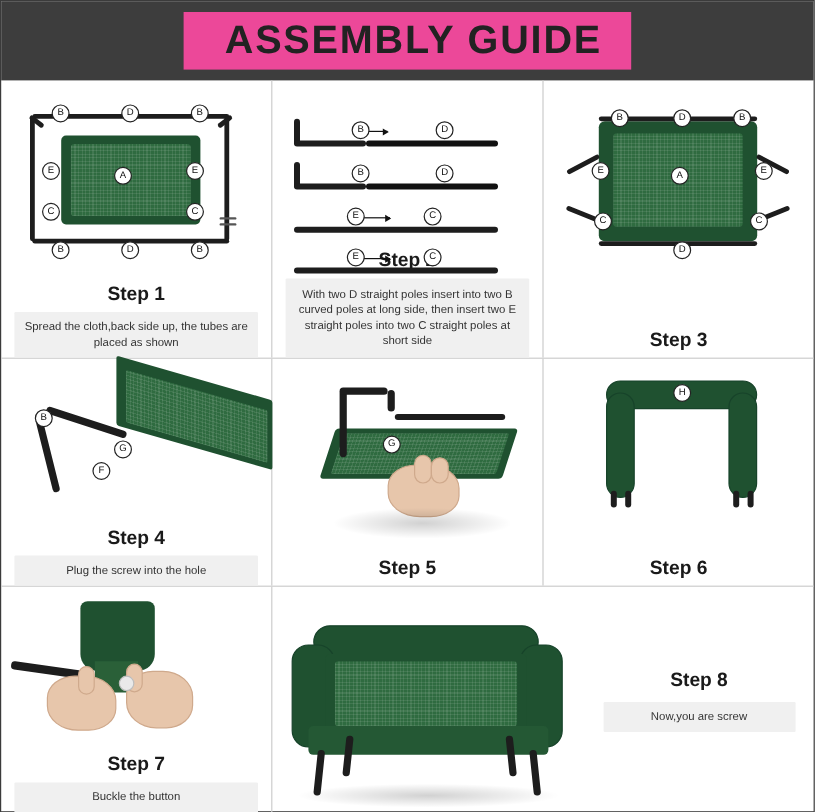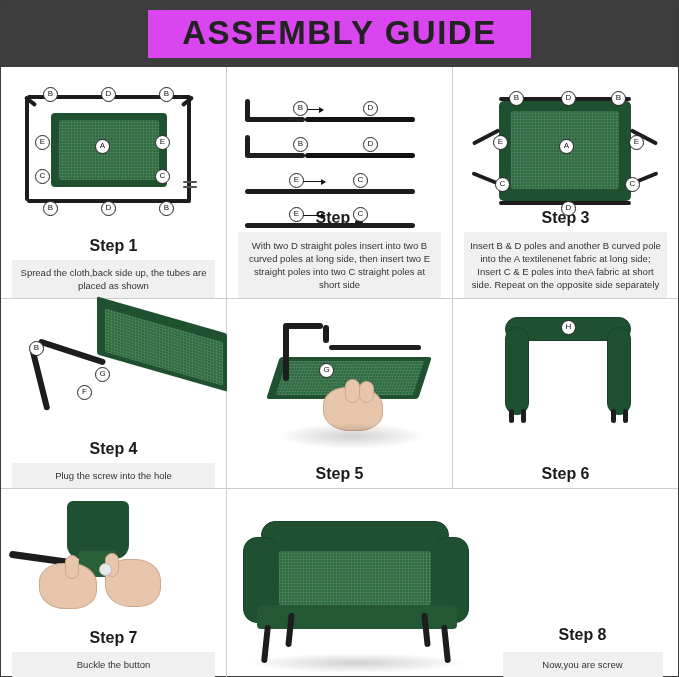--- a/index.html
+++ b/index.html
@@ -26,22 +26,22 @@
   
   .header {
     position: relative;
     height: 66px;
     background: #3d3d3d;
     display: flex;
     align-items: center;
     justify-content: center;
   }
   .header-plate {
-    background: #d946ef;
-    padding: 4px 34px 6px 34px;
+    background: #ec4899;
+    padding: 4px 24px 6px 34px;
   }
   .header-title {
     font-size: 33px;
     font-weight: bold;
     letter-spacing: 1.5px;
     color: #222;
     font-family: "Liberation Sans", sans-serif;
   }
 
   
@@ -262,21 +262,20 @@
         <span class="label" style="left:108px; top:18px;">D</span>
         <span class="label" style="left:158px; top:18px;">B</span>
         <span class="label" style="left:40px;  top:62px;">E</span>
         <span class="label" style="left:106px; top:66px;">A</span>
         <span class="label" style="left:176px; top:62px;">E</span>
         <span class="label" style="left:42px;  top:104px;">C</span>
         <span class="label" style="left:108px; top:128px;">D</span>
         <span class="label" style="left:172px; top:104px;">C</span>
       </div>
       <div class="step-title">Step 3</div>
-      <div class="caption tall">Insert B &amp; D poles and another B curved pole into the A textilenenet fabric at long side; Insert C &amp; E poles into theA fabric at short side. Repeat on the opposite side separately</div>
     </div>
   </div>
 
   <div class="row row-2 sep-h">
 
     <div class="cell sep-v" style="width:226px;">
       <div class="art">
 
         <div class="cloth" style="left:96px; top:10px; width:130px; height:58px; transform:skewY(16deg); border-radius:2px;"></div>
         <div class="mesh" style="left:104px; top:20px; width:118px; height:44px; transform:skewY(16deg); border-radius:2px;"></div>
@@ -357,20 +356,20 @@
         <div class="cloth" style="left:44px; top:56px; width:168px; height:66px; border-radius:4px;"></div>
         <div class="mesh" style="left:52px; top:62px; width:152px; height:54px; border-radius:3px;"></div>
         <div class="cloth" style="left:30px; top:116px; width:200px; height:24px; border-radius:4px; background:#245834;"></div>
 
         <div class="frame-pole" style="left:36px; top:136px; width:6px; height:38px; transform:rotate(6deg);"></div>
         <div class="frame-pole" style="left:216px; top:136px; width:6px; height:38px; transform:rotate(-6deg);"></div>
         <div class="frame-pole" style="left:60px; top:124px; width:6px; height:34px; transform:rotate(6deg);"></div>
         <div class="frame-pole" style="left:196px; top:124px; width:6px; height:34px; transform:rotate(-6deg);"></div>
         <div class="shadow-floor" style="left:20px; top:164px; width:220px; height:20px;"></div>
       </div>
-      <div class="step8-wrap" style="width:191px;justify-content:flex-end;">
+      <div class="step8-wrap" style="width:191px;">
         <div class="step-title" style="margin-bottom:8px;">Step 8</div>
         <div class="caption" style="width:160px;">Now,you are screw</div>
       </div>
     </div>
   </div>
 
 </div>
 
 </body></html>

